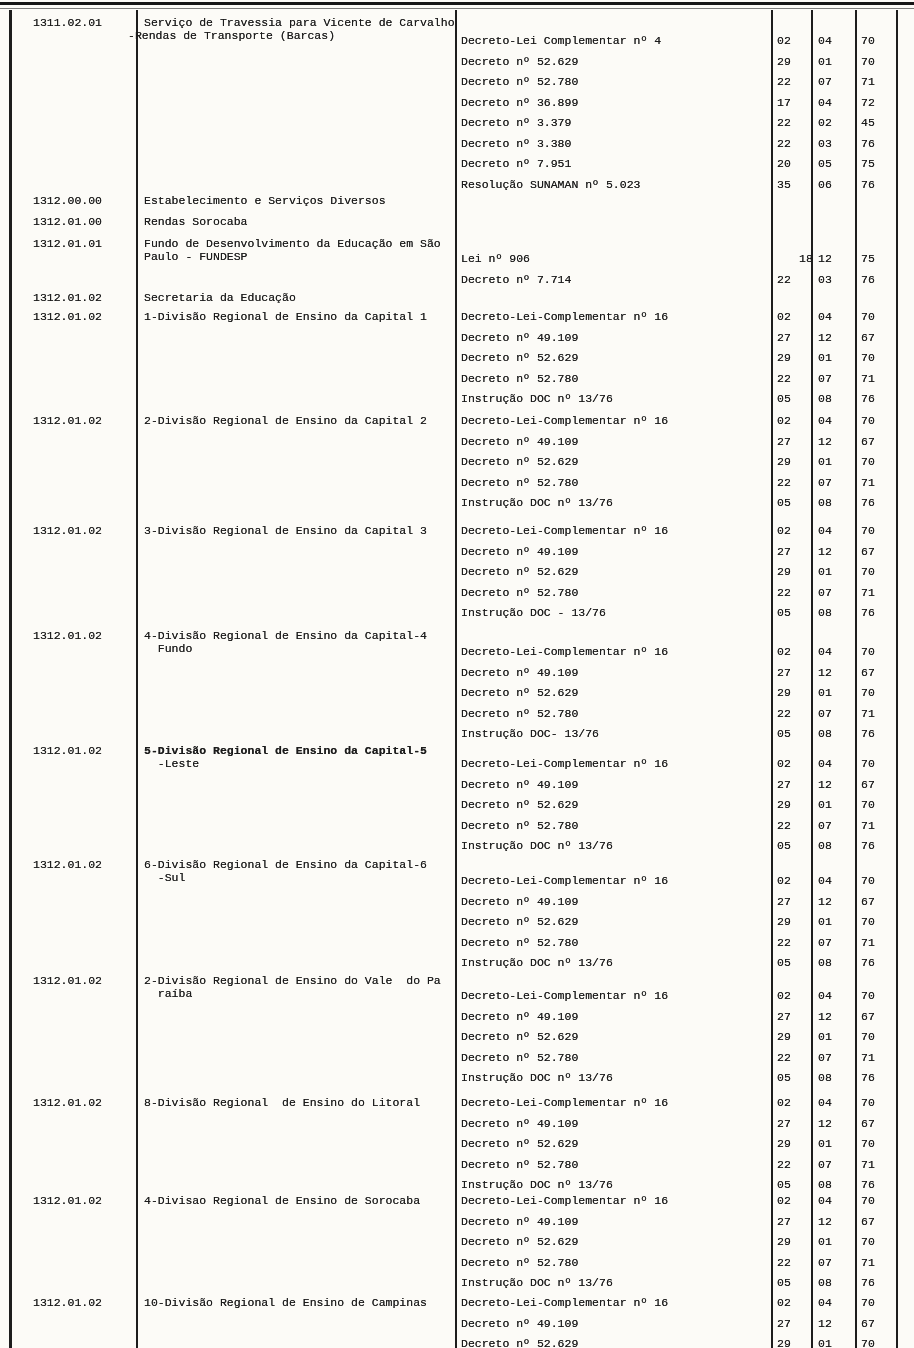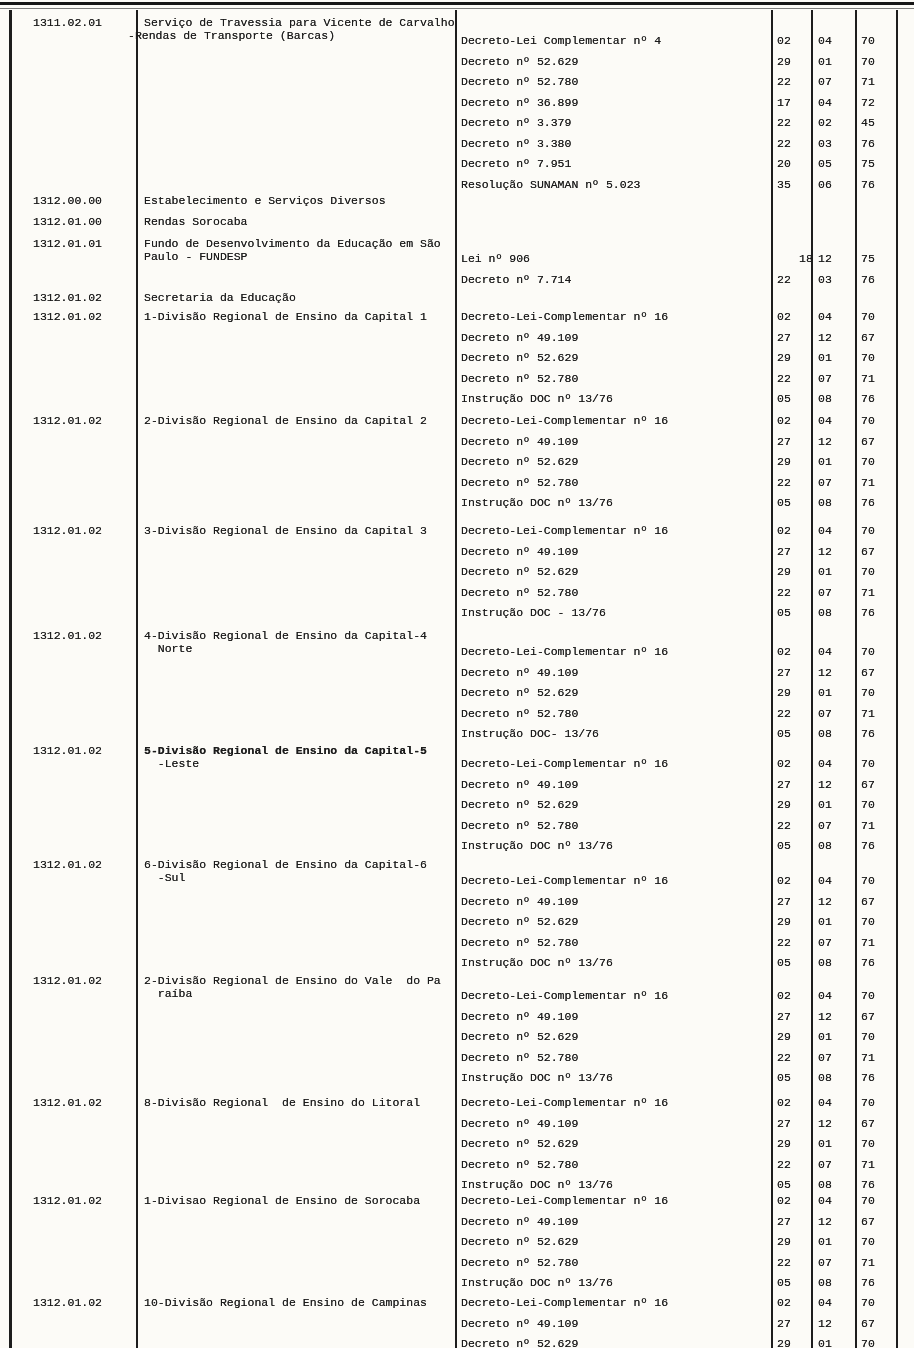--- a/index.html
+++ b/index.html
@@ -168,21 +168,21 @@
       <div class="t" style="left: 461px; top: 586px;">Decreto nº 52.780</div>
       <div class="t" style="left: 777px; top: 586px;">22</div>
       <div class="t" style="left: 818px; top: 586px;">07</div>
       <div class="t" style="left: 861px; top: 586px;">71</div>
       <div class="t" style="left: 461px; top: 606px;">Instrução DOC - 13/76</div>
       <div class="t" style="left: 777px; top: 606px;">05</div>
       <div class="t" style="left: 818px; top: 606px;">08</div>
       <div class="t" style="left: 861px; top: 606px;">76</div>
       <div class="t" style="left: 33px; top: 629px;">1312.01.02</div>
       <div class="t" style="left: 144px; top: 629px;">4-Divisão Regional de Ensino da Capital-4</div>
-      <div class="t" style="left: 144px; top: 642px;">  Norte</div>
+      <div class="t" style="left: 144px; top: 642px;">  Fundo</div>
       <div class="t" style="left: 461px; top: 645px;">Decreto-Lei-Complementar nº 16</div>
       <div class="t" style="left: 777px; top: 645px;">02</div>
       <div class="t" style="left: 818px; top: 645px;">04</div>
       <div class="t" style="left: 861px; top: 645px;">70</div>
       <div class="t" style="left: 461px; top: 666px;">Decreto nº 49.109</div>
       <div class="t" style="left: 777px; top: 666px;">27</div>
       <div class="t" style="left: 818px; top: 666px;">12</div>
       <div class="t" style="left: 861px; top: 666px;">67</div>
       <div class="t" style="left: 461px; top: 686px;">Decreto nº 52.629</div>
       <div class="t" style="left: 777px; top: 686px;">29</div>
@@ -281,21 +281,21 @@
       <div class="t" style="left: 861px; top: 1137px;">70</div>
       <div class="t" style="left: 461px; top: 1158px;">Decreto nº 52.780</div>
       <div class="t" style="left: 777px; top: 1158px;">22</div>
       <div class="t" style="left: 818px; top: 1158px;">07</div>
       <div class="t" style="left: 861px; top: 1158px;">71</div>
       <div class="t" style="left: 461px; top: 1178px;">Instrução DOC nº 13/76</div>
       <div class="t" style="left: 777px; top: 1178px;">05</div>
       <div class="t" style="left: 818px; top: 1178px;">08</div>
       <div class="t" style="left: 861px; top: 1178px;">76</div>
       <div class="t" style="left: 33px; top: 1194px;">1312.01.02</div>
-      <div class="t" style="left: 144px; top: 1194px;">1-Divisao Regional de Ensino de Sorocaba</div>
+      <div class="t" style="left: 144px; top: 1194px;">4-Divisao Regional de Ensino de Sorocaba</div>
       <div class="t" style="left: 461px; top: 1194px;">Decreto-Lei-Complementar nº 16</div>
       <div class="t" style="left: 777px; top: 1194px;">02</div>
       <div class="t" style="left: 818px; top: 1194px;">04</div>
       <div class="t" style="left: 861px; top: 1194px;">70</div>
       <div class="t" style="left: 461px; top: 1215px;">Decreto nº 49.109</div>
       <div class="t" style="left: 777px; top: 1215px;">27</div>
       <div class="t" style="left: 818px; top: 1215px;">12</div>
       <div class="t" style="left: 861px; top: 1215px;">67</div>
       <div class="t" style="left: 461px; top: 1235px;">Decreto nº 52.629</div>
       <div class="t" style="left: 777px; top: 1235px;">29</div>

